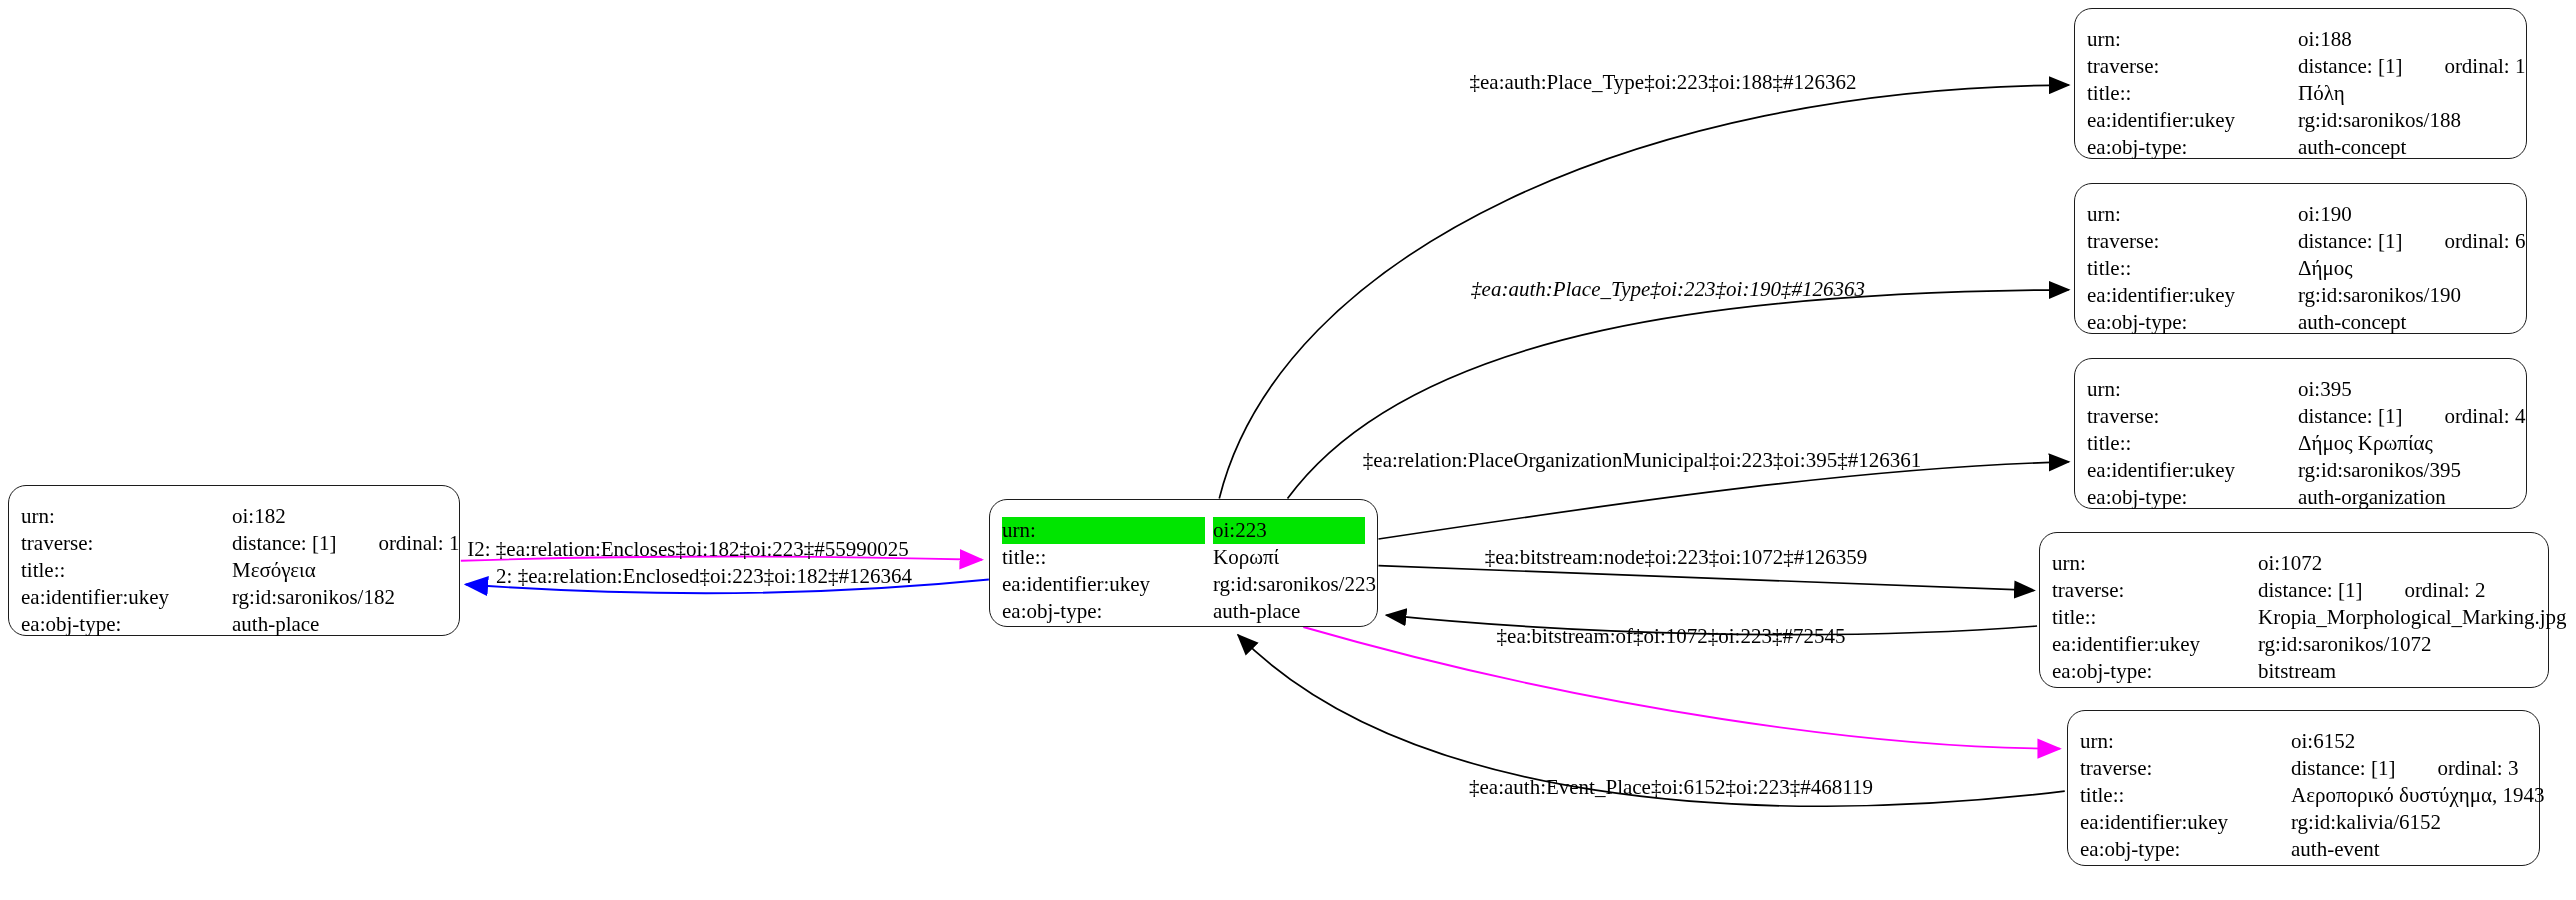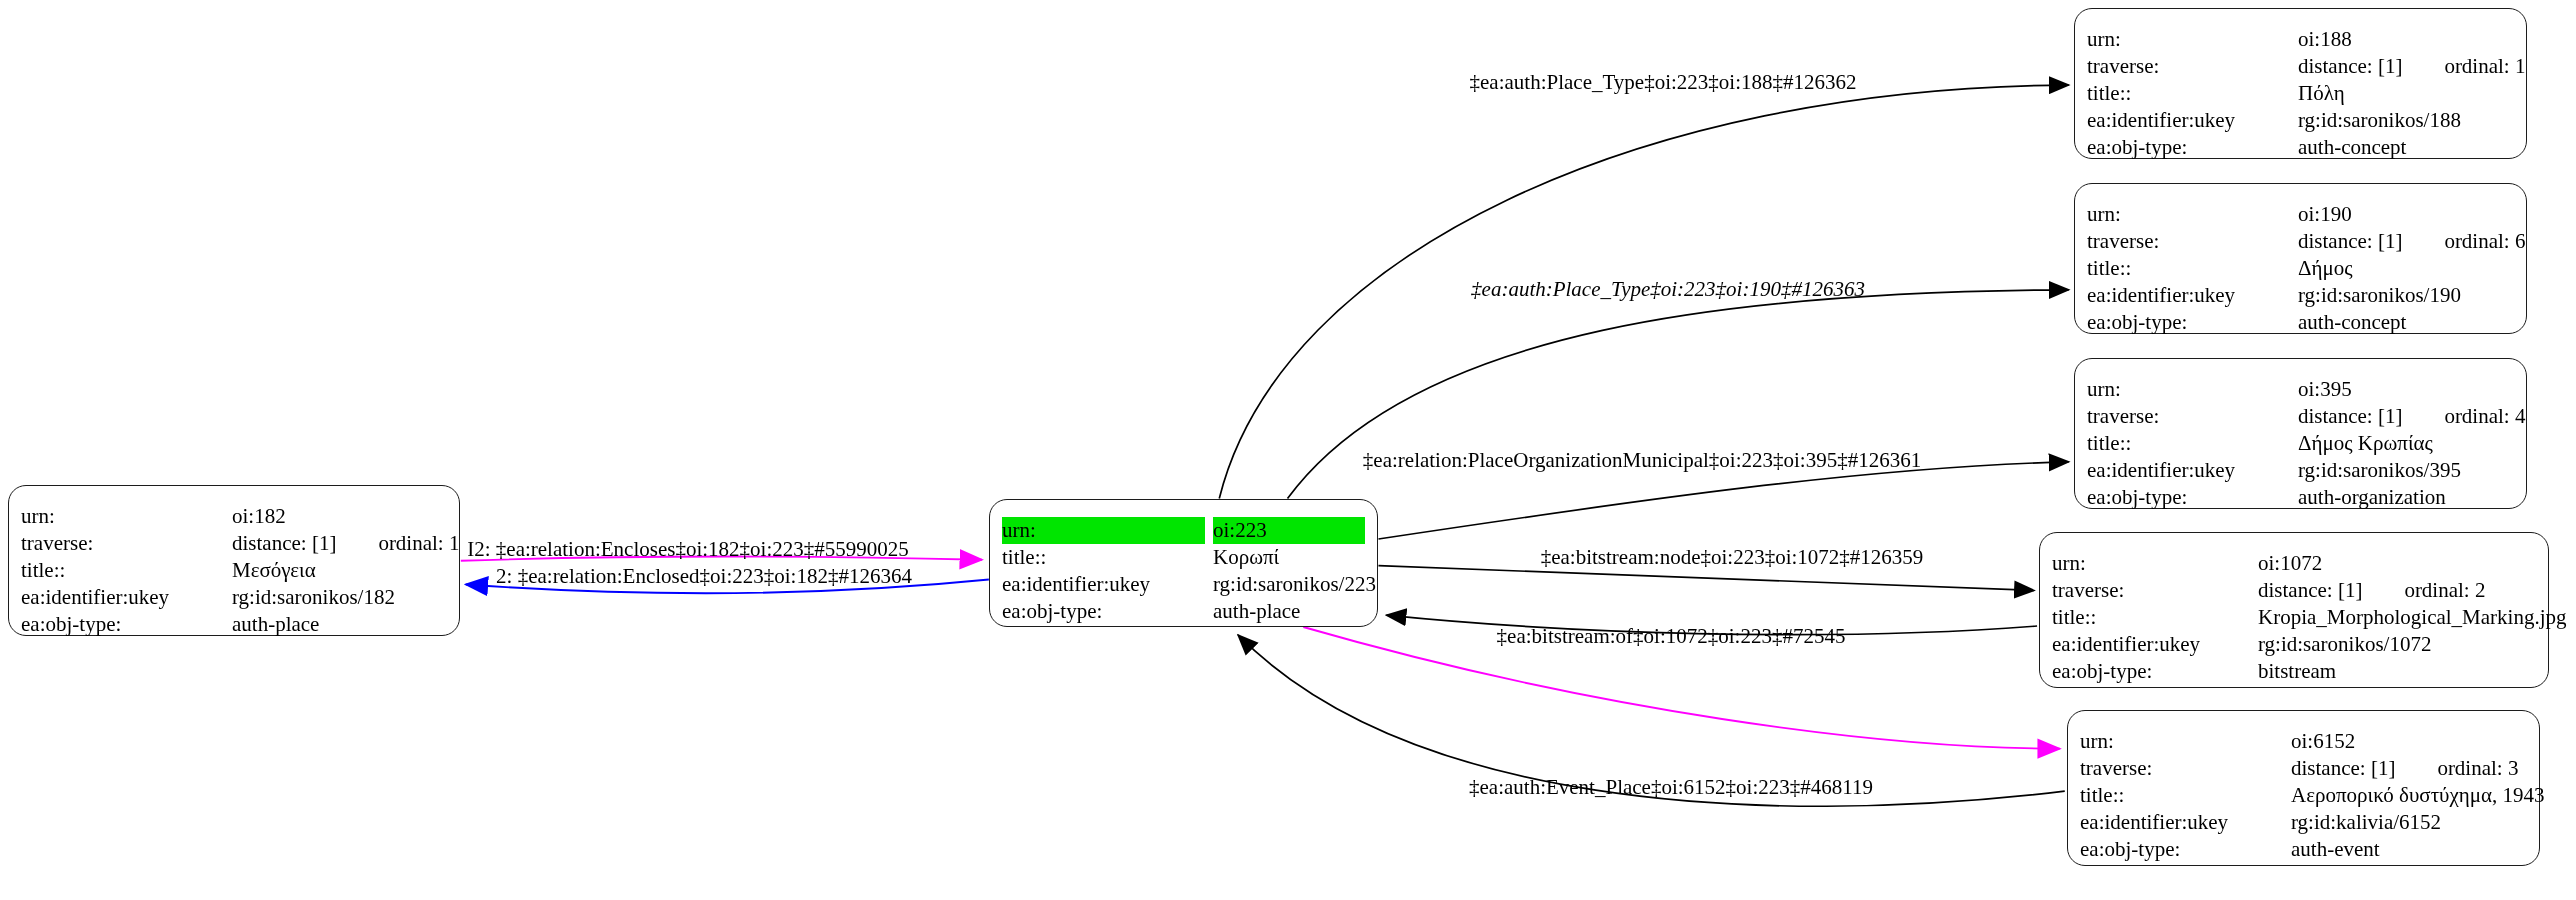--- a/index.html
+++ b/index.html
@@ -229,21 +229,21 @@
       </div>
     <div class="row">
         <span class="k">ea:obj-type:</span>
         <span class="v">auth-event</span>
       </div>
   </div>
 
   <div class="elabel" style="left:1663px;top:82px;">‡ea:auth:Place_Type‡oi:223‡oi:188‡#126362</div>
   <div class="elabel" style="left:1668px;top:289px;font-style:italic;">‡ea:auth:Place_Type‡oi:223‡oi:190‡#126363</div>
   <div class="elabel" style="left:1642px;top:460px;">‡ea:relation:PlaceOrganizationMunicipal‡oi:223‡oi:395‡#126361</div>
-  <div class="elabel" style="left:1732px;top:557px;">‡ea:bitstream:node‡oi:223‡oi:1072‡#126359</div>
+  <div class="elabel" style="left:1676px;top:557px;">‡ea:bitstream:node‡oi:223‡oi:1072‡#126359</div>
   <div class="elabel" style="left:1671px;top:603px;margin-top:33px;">‡ea:bitstream:of‡oi:1072‡oi:223‡#72545</div>
   <div class="elabel" style="left:1671px;top:755px;margin-top:32px;">‡ea:auth:Event_Place‡oi:6152‡oi:223‡#468119</div>
   <div class="elabel" style="left:673px;top:549px;margin-left:15px;">I2: ‡ea:relation:Encloses‡oi:182‡oi:223‡#55990025</div>
   <div class="elabel" style="left:704px;top:576px;">2: ‡ea:relation:Enclosed‡oi:223‡oi:182‡#126364</div>
 
   <div class="footer" style="left:1288px;top:877px;">root: 223 nodes count: 7</div>
 
 </div>
 
 

